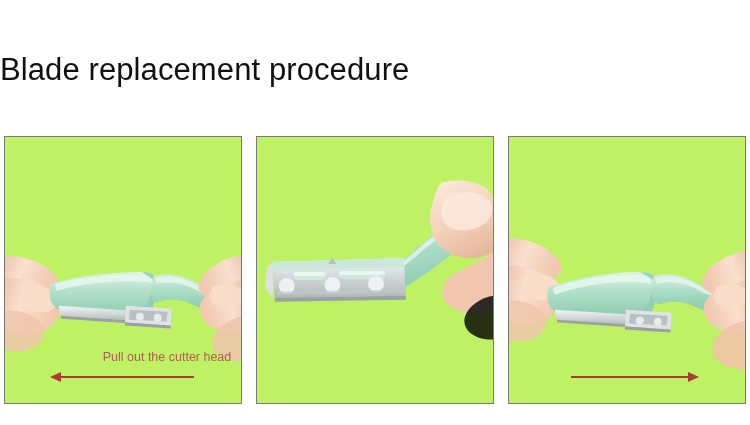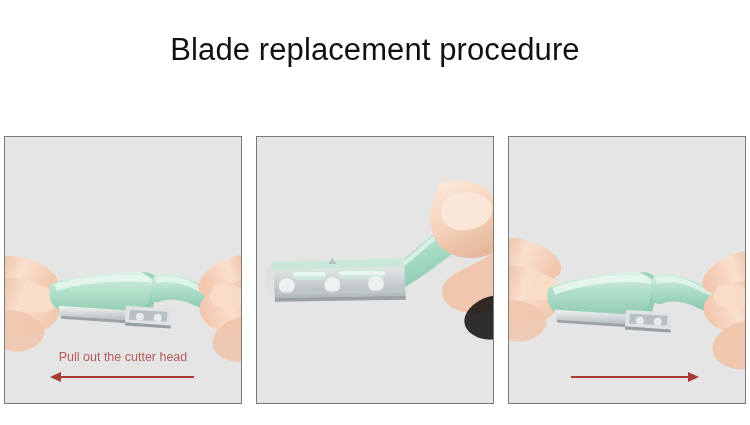--- a/index.html
+++ b/index.html
@@ -15,23 +15,23 @@
   }
   .page {
     position: relative;
     width: 750px;
     height: 425px;
     background: #ffffff;
   }
   .page-title {
     position: absolute;
     left: 0;
-    top: 32px;
+    top: 52px;
     width: 750px;
-    text-align: center;
+    text-align: left;
     font-size: 31px;
     font-weight: 400;
     color: #111111;
     letter-spacing: 0.1px;
     font-family: "Liberation Sans", sans-serif;
   }
 
   .panels {
     position: absolute;
     left: 4px;
@@ -39,23 +39,24 @@
     width: 742px;
     height: 270px;
     display: flex;
     justify-content: space-between;
   }
   .panel {
     position: relative;
     width: 238px;
     height: 268px;
     border: 1px solid #77797b;
-    background: #e5e5e5;
+    background: #bef264;
     overflow: hidden;
     box-sizing: border-box;
+    padding-left: 44px;
   }
 
   
   .caption {
     position: absolute;
     width: 100%;
     text-align: center;
     font-size: 12.5px;
     color: #b65b5b;
     font-family: "Liberation Sans", sans-serif;

